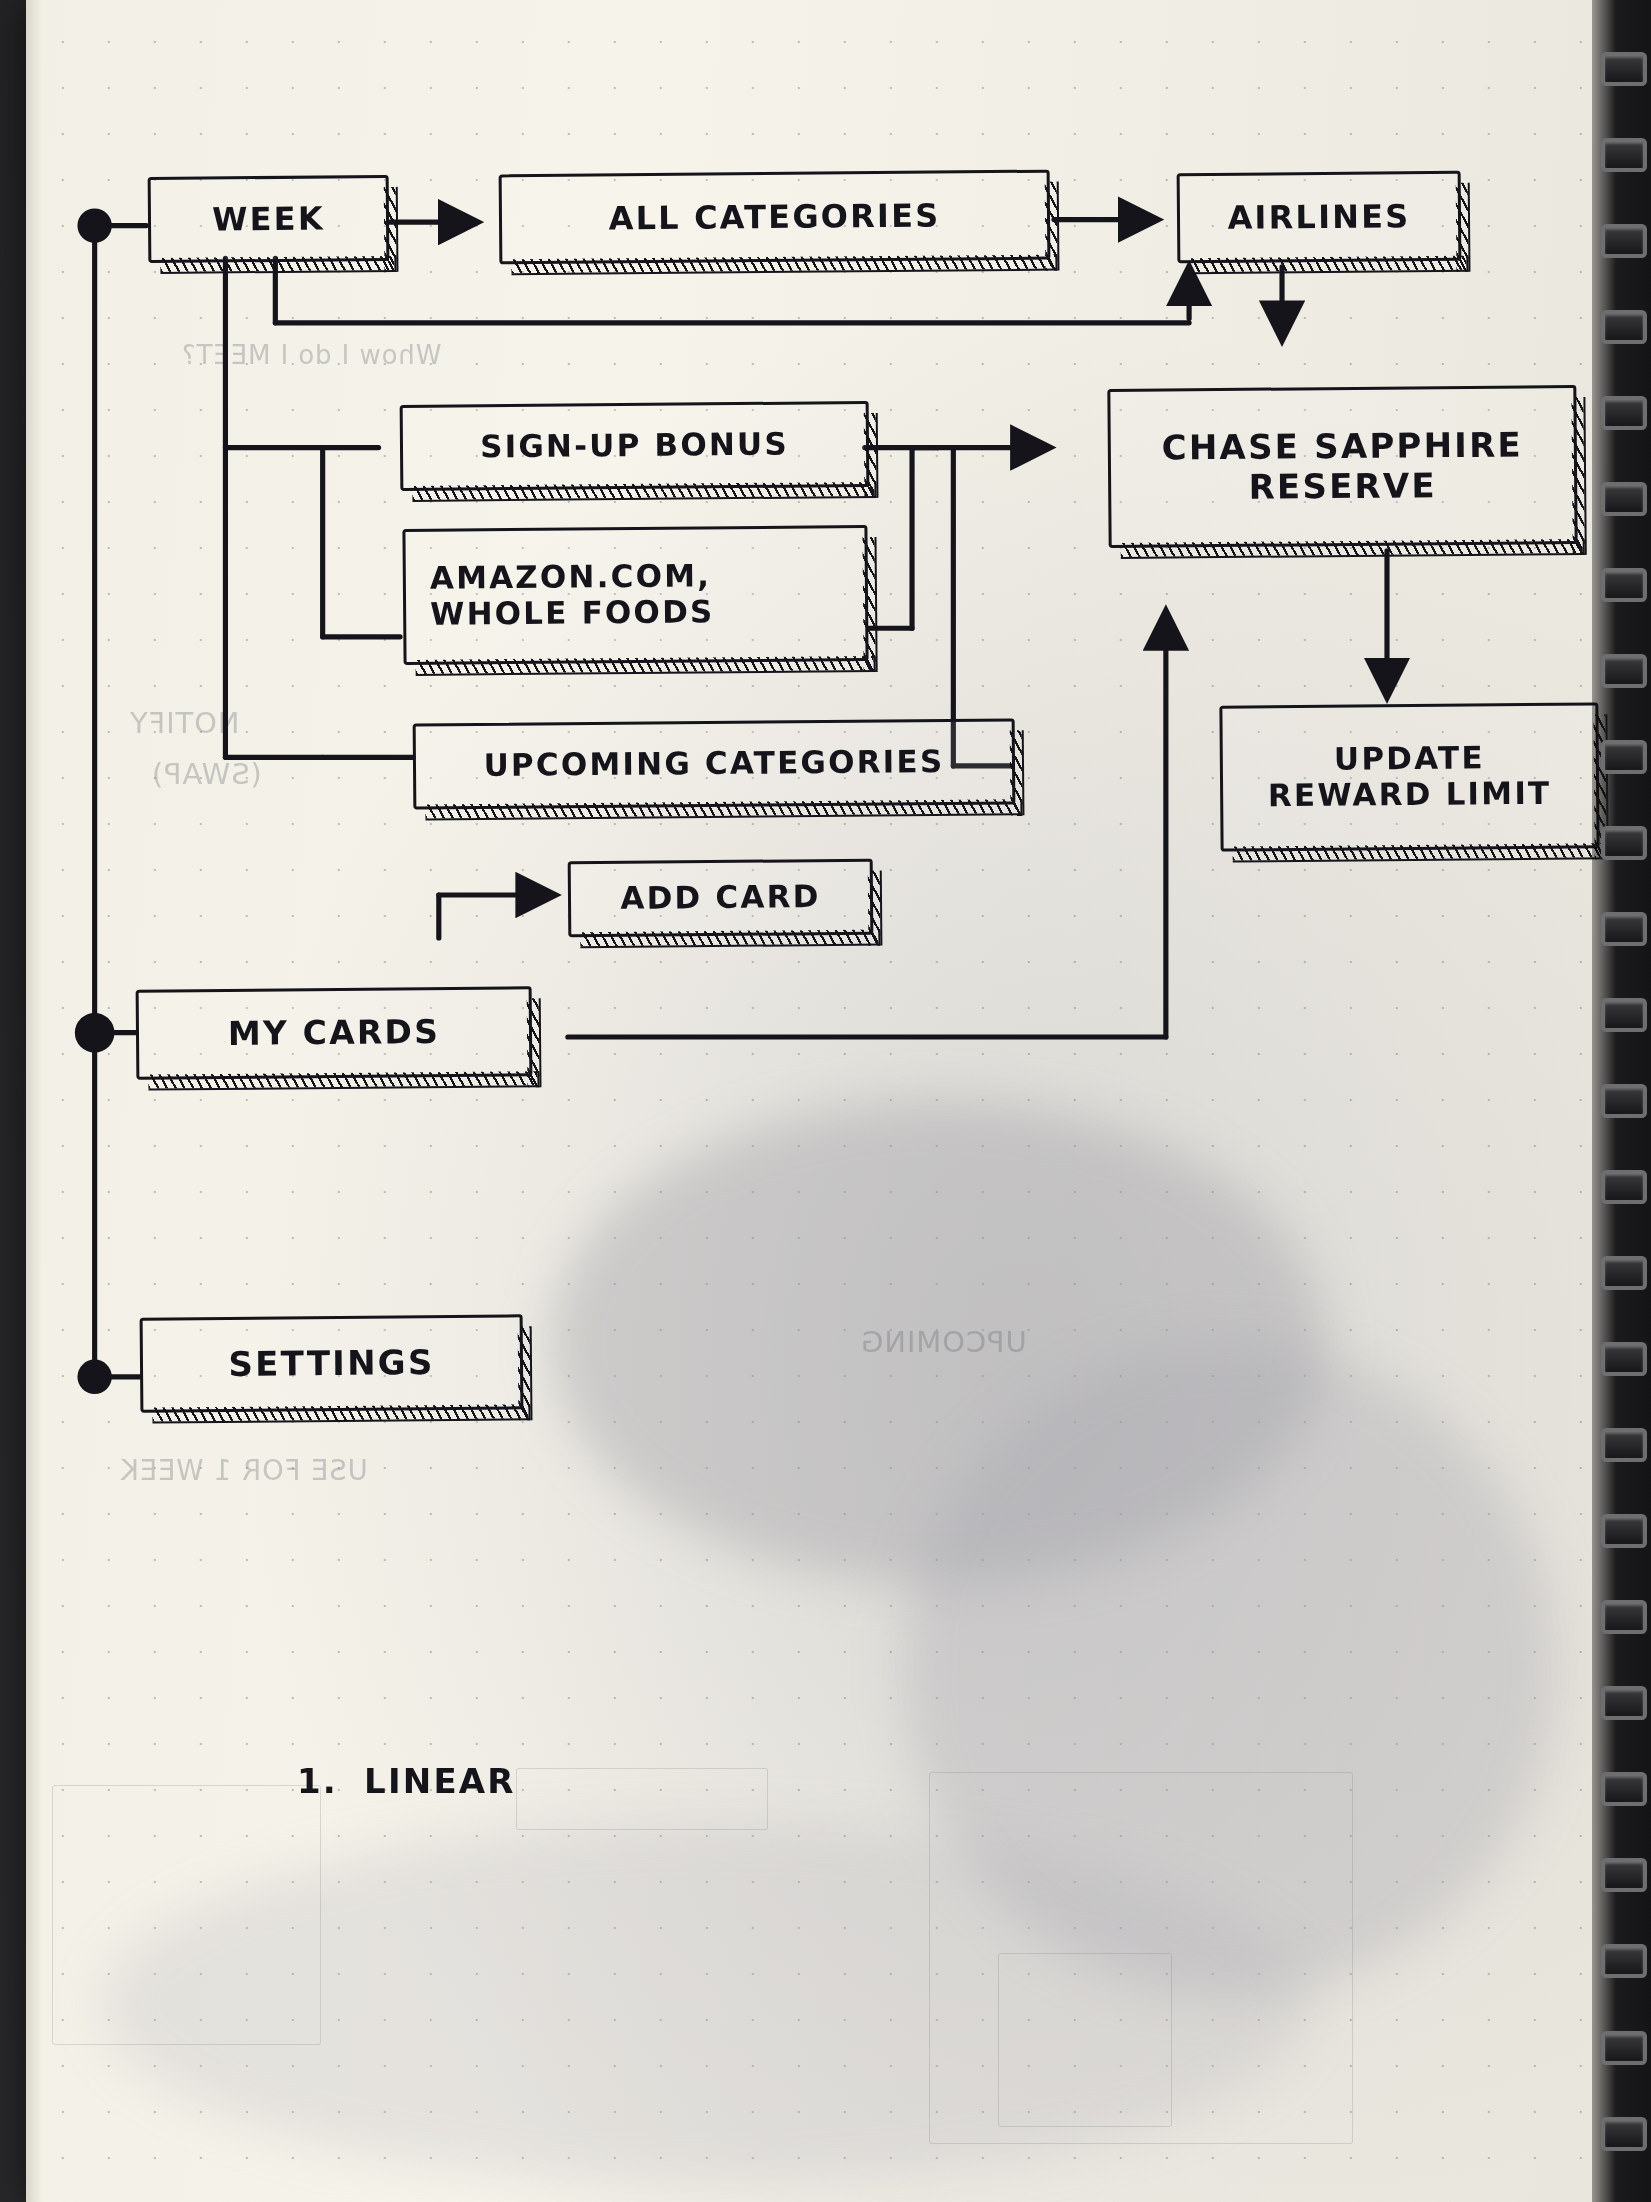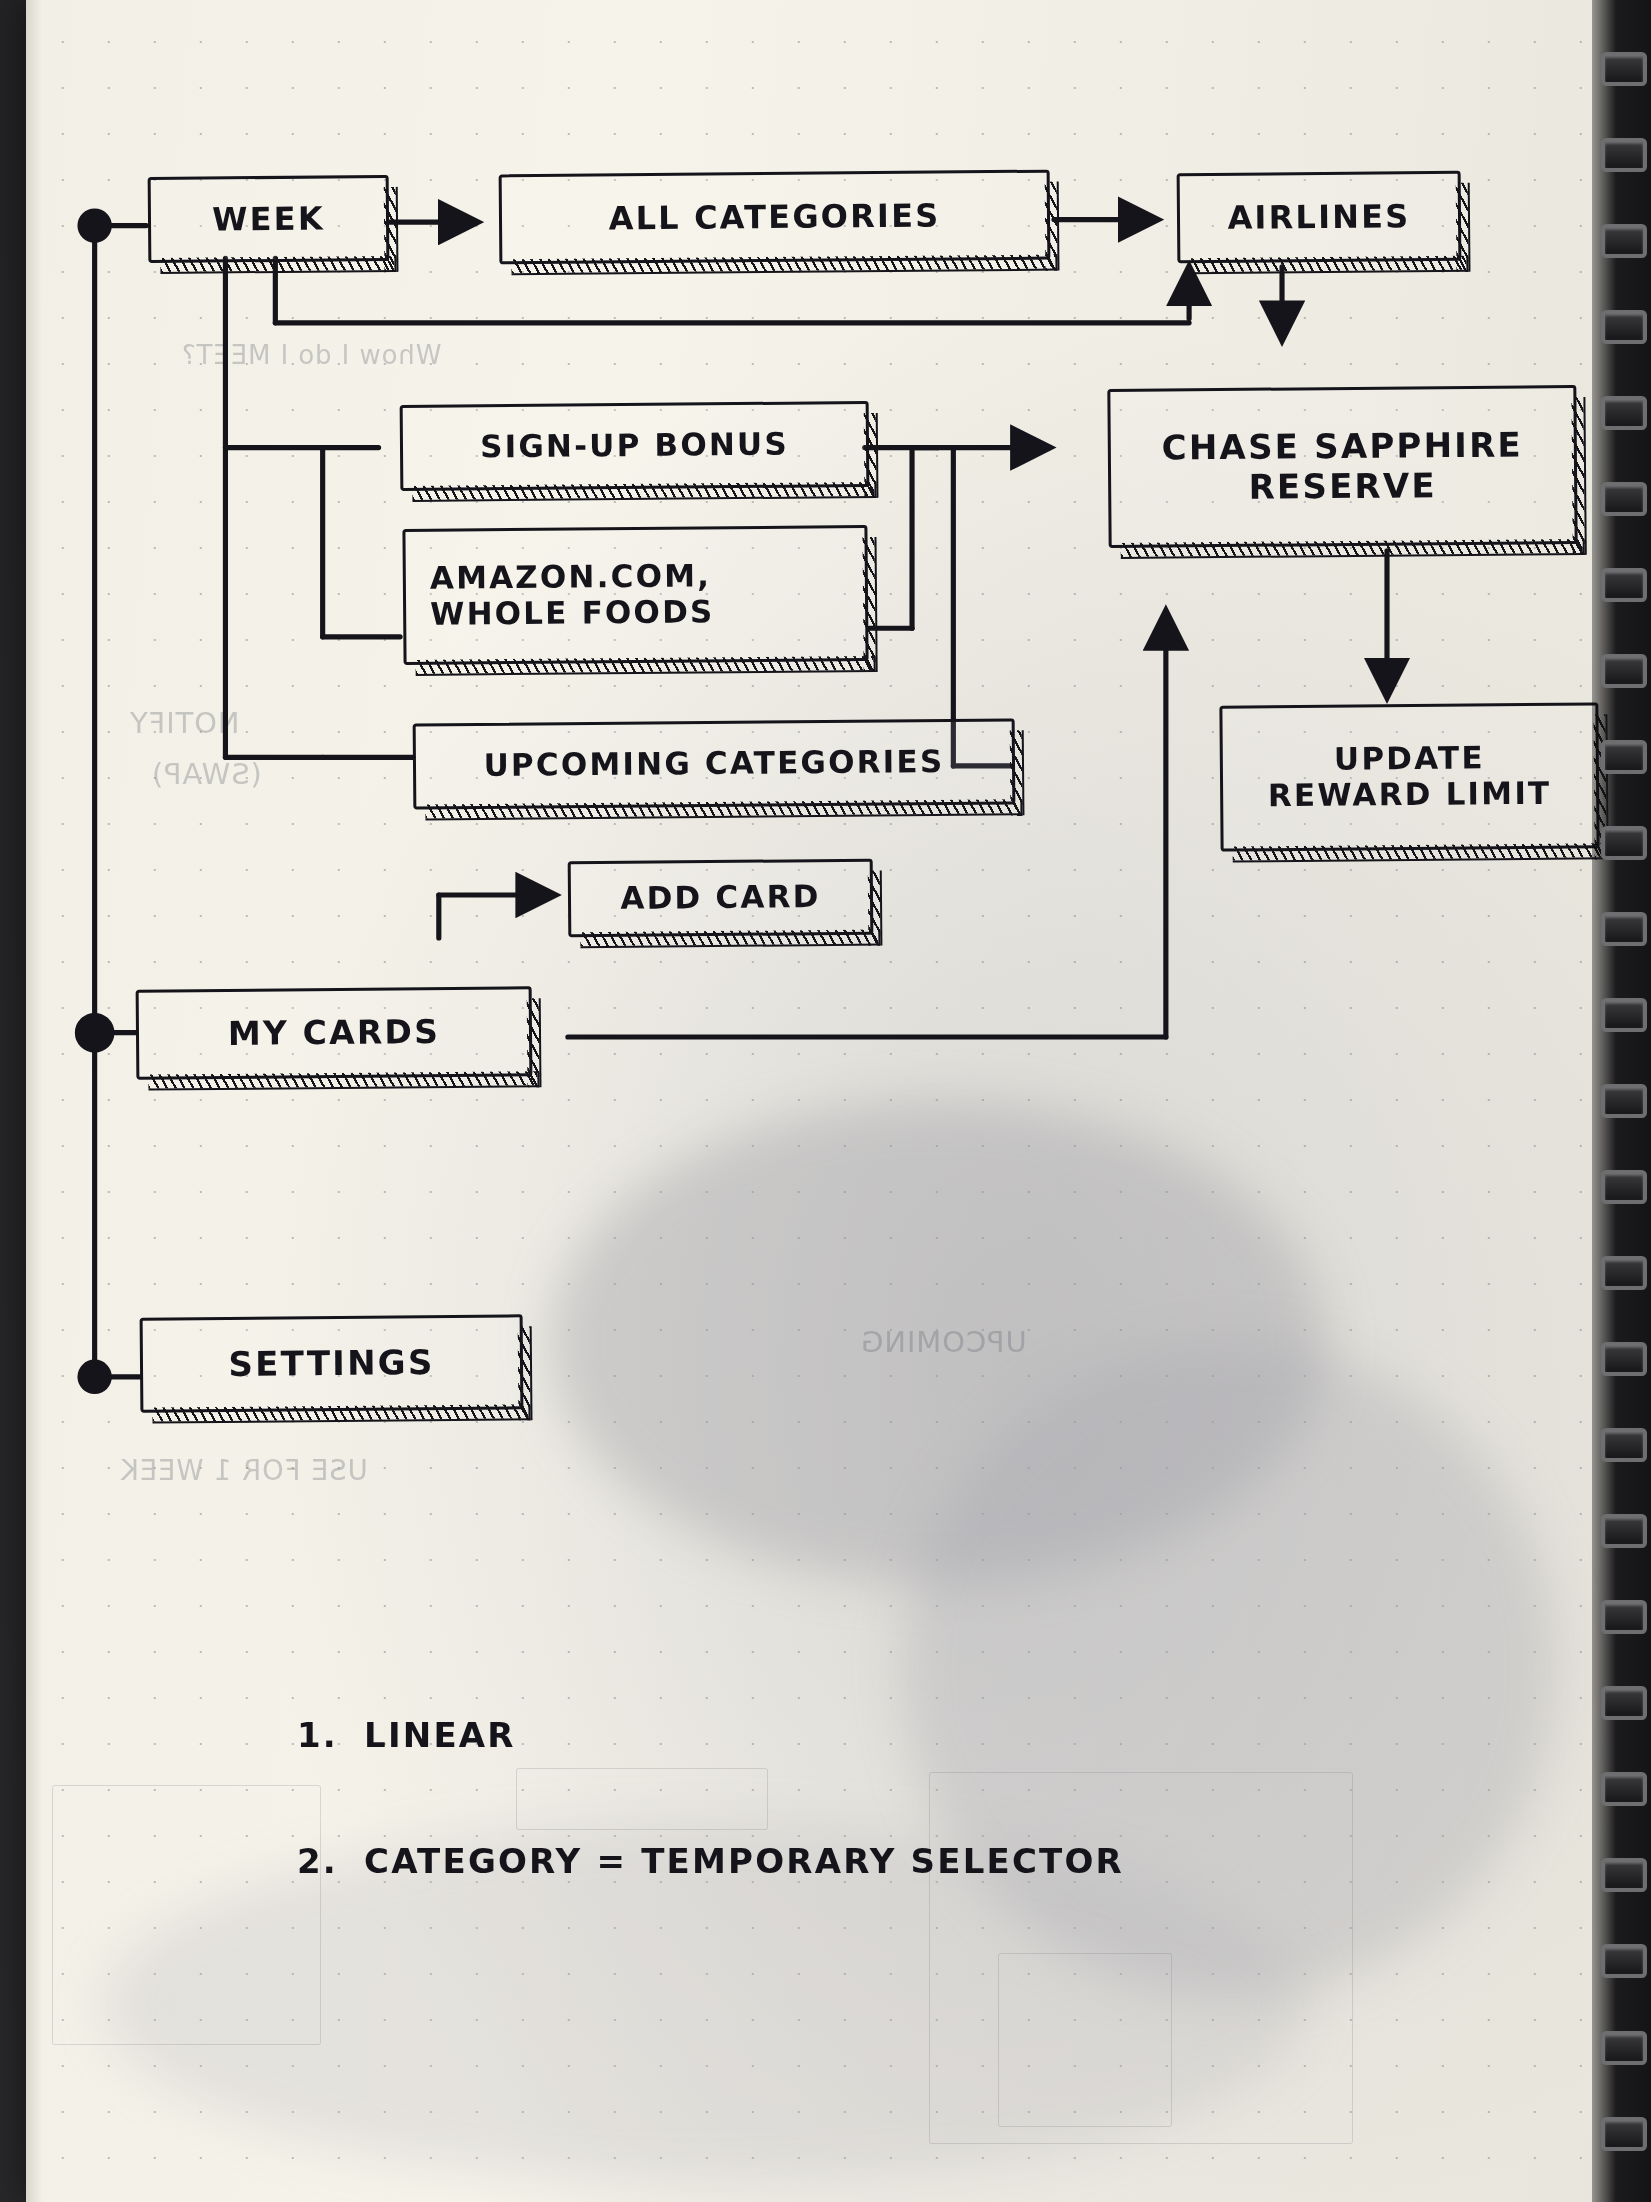--- a/index.html
+++ b/index.html
@@ -283,27 +283,23 @@
   <div class="node" style="left:1108px; top:387px; width:469px; height:159px; font-size:34px;">
     <span class="l1">CHASE SAPPHIRE</span>
     <span class="l2">RESERVE</span>
   </div>
 
   <div class="node" style="left:1220px; top:704px; width:379px; height:146px; font-size:31px;">
     <span class="l1">UPDATE</span>
     <span class="l2">REWARD LIMIT</span>
   </div>
 
-  <div class="note" style="left:297px; top:1715px; font-size:34px;">
+  <div class="note" style="left:297px; top:1761px; font-size:34px;">
     <span>1.</span>
     <span style="margin-left:12px;">LINEAR</span>
-  </div>
-  <div class="note" style="left:297px; top:1841px; font-size:34px;">
-    <span>2.</span>
-    <span style="margin-left:12px;">CATEGORY = TEMPORARY SELECTOR</span>
   </div>
 
   <div class="binding">
     <div class="ring" style="top:52px;"></div>
     <div class="ring" style="top:138px;"></div>
     <div class="ring" style="top:224px;"></div>
     <div class="ring" style="top:310px;"></div>
     <div class="ring" style="top:396px;"></div>
     <div class="ring" style="top:482px;"></div>
     <div class="ring" style="top:568px;"></div>

